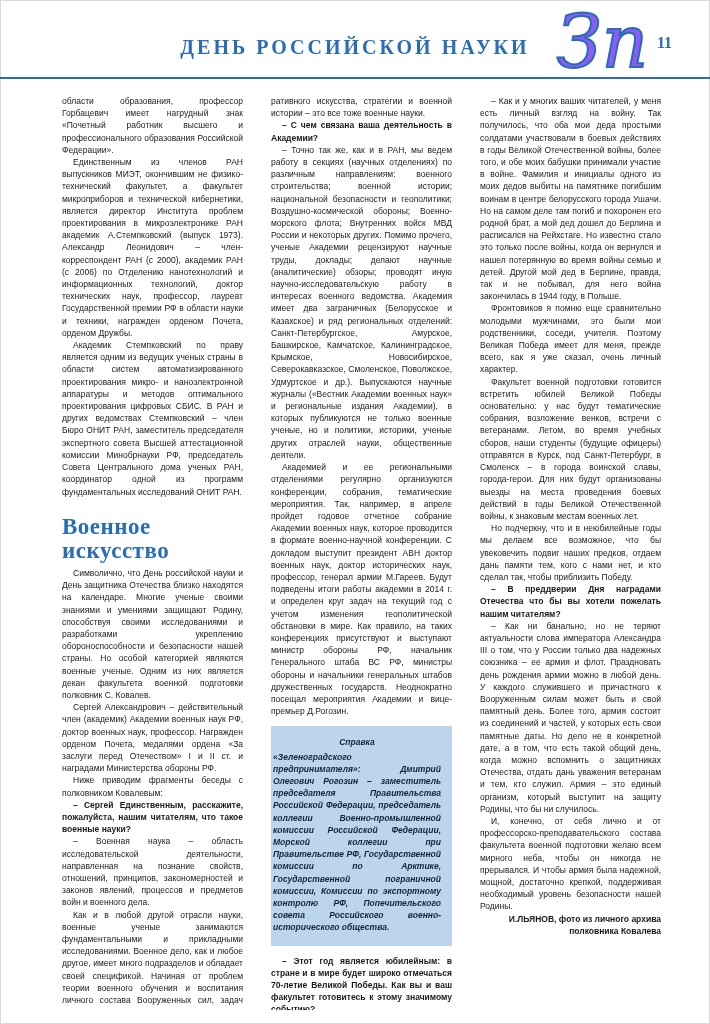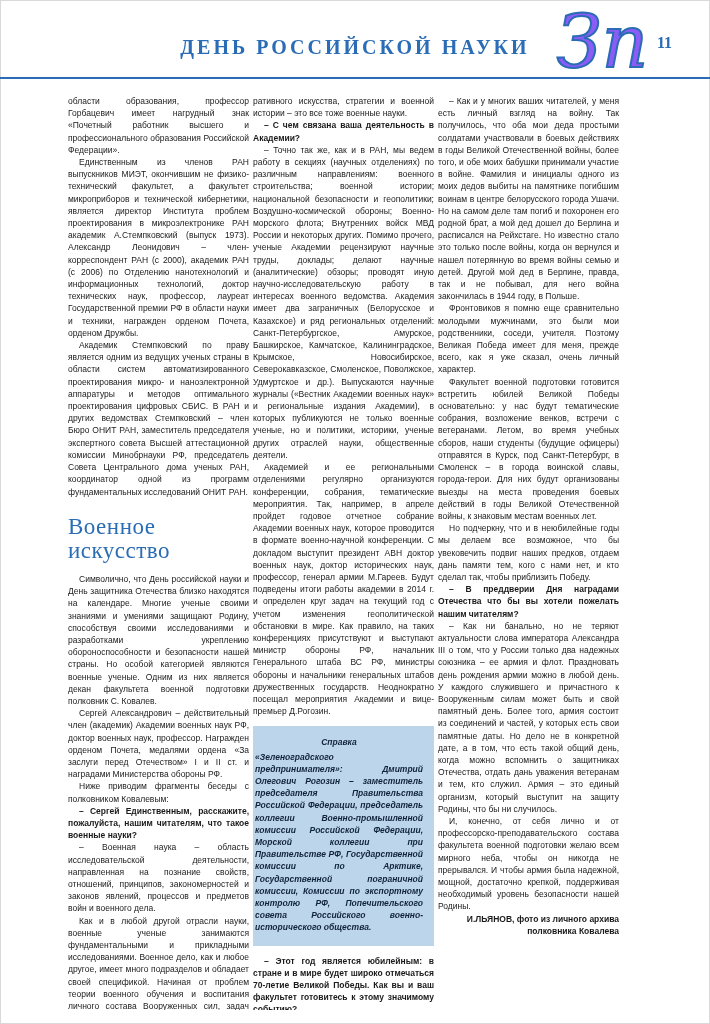--- a/index.html
+++ b/index.html
@@ -26,31 +26,31 @@
     font-family:"DejaVu Serif",serif;font-style:italic;font-size:72px;line-height:1;
     color:#8b5cf6;-webkit-text-stroke:2px var(--accent);
     user-select:none;
   }
   .page-number{
     position:absolute;right:38px;top:34px;
     font-family:"Liberation Serif",serif;font-weight:bold;font-size:16px;color:var(--accent);
   }
   
   .columns{
-    position:absolute;left:68px;top:95px;width:567px;height:915px;
-    display:grid;grid-template-columns:repeat(3,181px);column-gap:4px;
+    position:absolute;left:62px;top:95px;width:567px;height:915px;
+    display:grid;grid-template-columns:repeat(3,181px);column-gap:28px;
   }
   .col{height:915px;overflow:hidden;font-size:8.5px;line-height:12.2px;text-align:justify;}
   .para{margin:0;text-indent:11px;}
   .para-first{text-indent:0;}
   .para-bold{font-weight:bold;}
   .section-heading{
-    font-family:"Liberation Serif",serif;font-weight:400;
+    font-family:"Liberation Serif",serif;font-weight:700;
     color:var(--accent);font-size:23px;line-height:1.05;letter-spacing:.5px;
-    margin:17px 0 10px 0;text-align:left;text-indent:0;
+    margin:17px 0 4px 0;text-align:left;text-indent:0;
   }
   .info-box{
     background:var(--box-bg);margin:9px 0 9px 0;padding:10px 11px 12px 2px;
     font-style:italic;font-weight:bold;color:#10233c;
   }
   .info-box-title{text-align:center;margin-bottom:2px;}
   .info-box-text{text-align:justify;}
   .signature{
     margin:0 0 0 0;font-weight:bold;text-align:right;white-space:pre-line;text-indent:0;
   }

